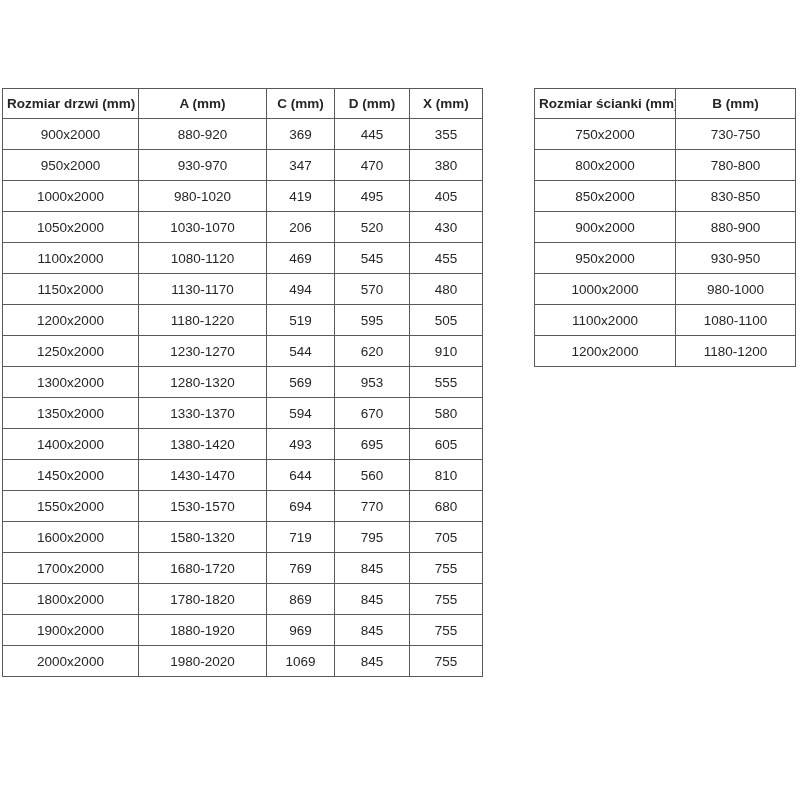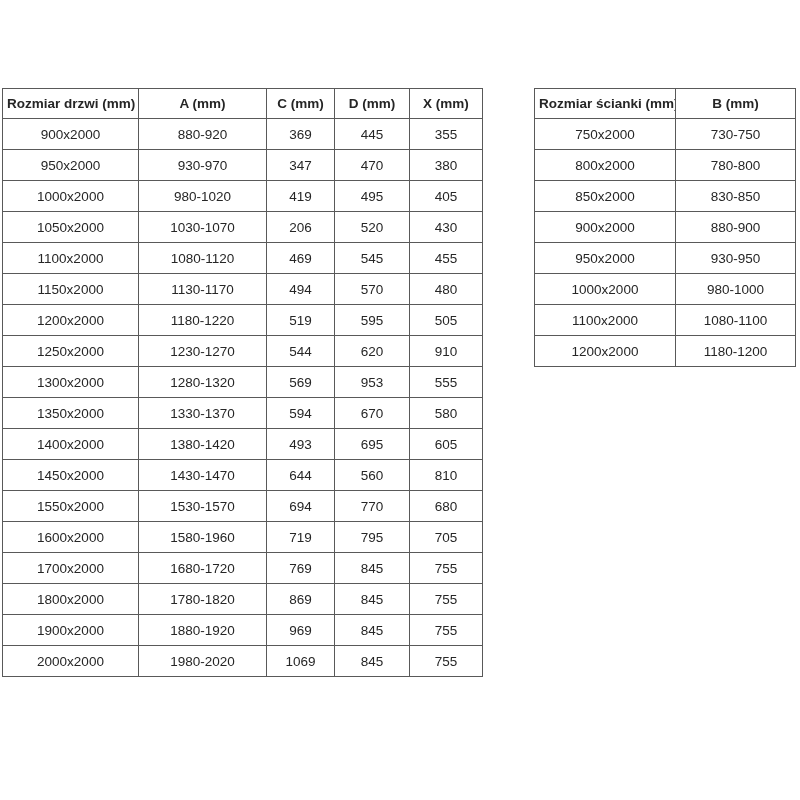--- a/index.html
+++ b/index.html
@@ -158,21 +158,21 @@
       </tr>
       <tr>
         <td>1550x2000</td>
         <td>1530-1570</td>
         <td>694</td>
         <td>770</td>
         <td>680</td>
       </tr>
       <tr>
         <td>1600x2000</td>
-        <td>1580-1960</td>
+        <td>1580-1320</td>
         <td>719</td>
         <td>795</td>
         <td>705</td>
       </tr>
       <tr>
         <td>1700x2000</td>
         <td>1680-1720</td>
         <td>769</td>
         <td>845</td>
         <td>755</td>

